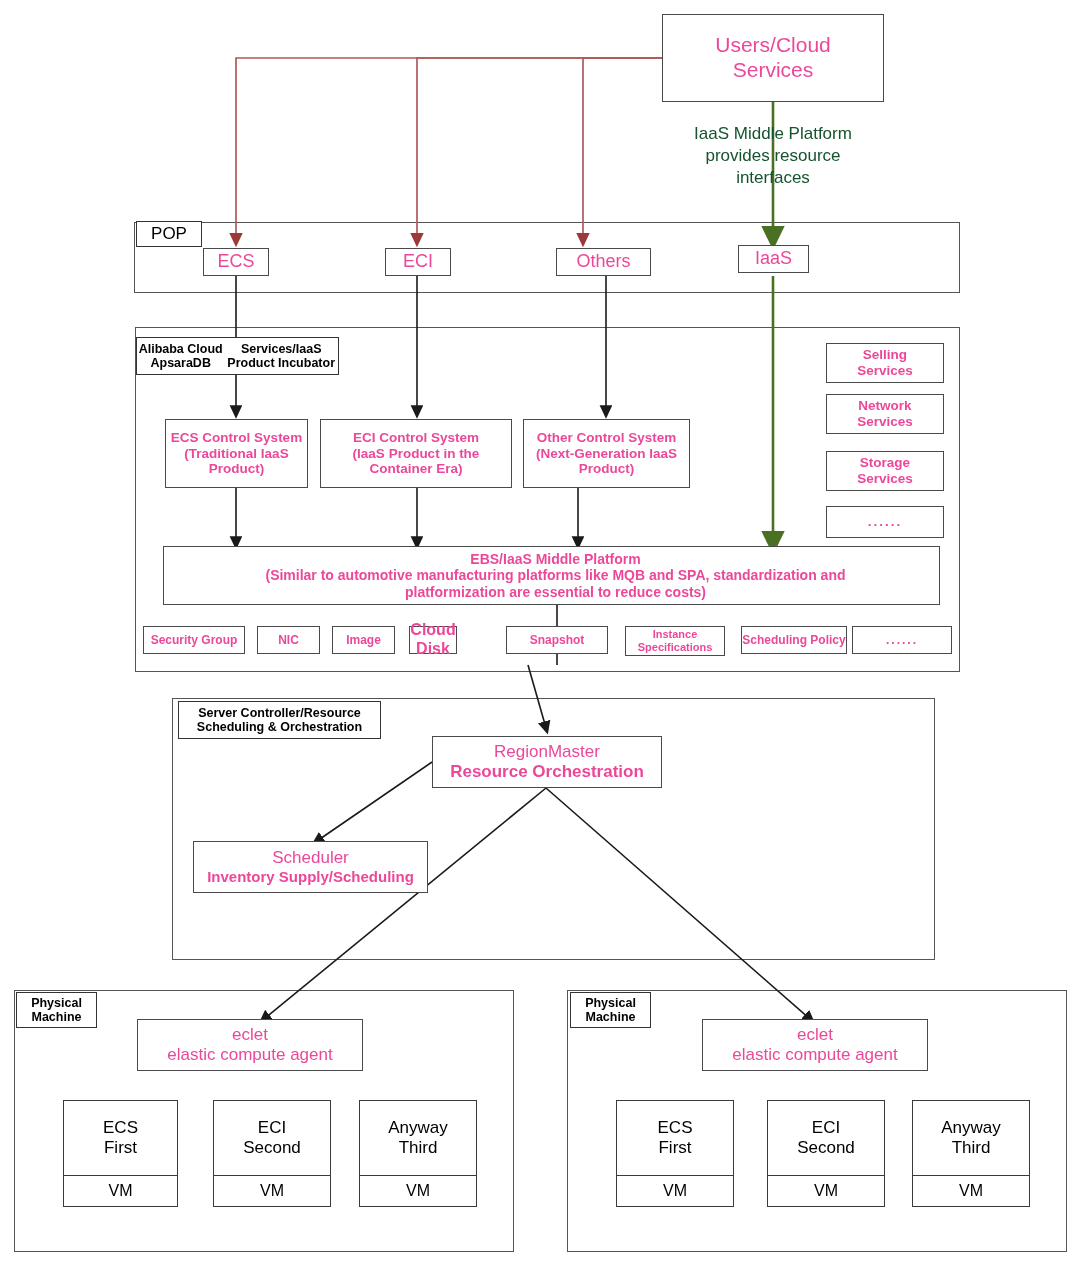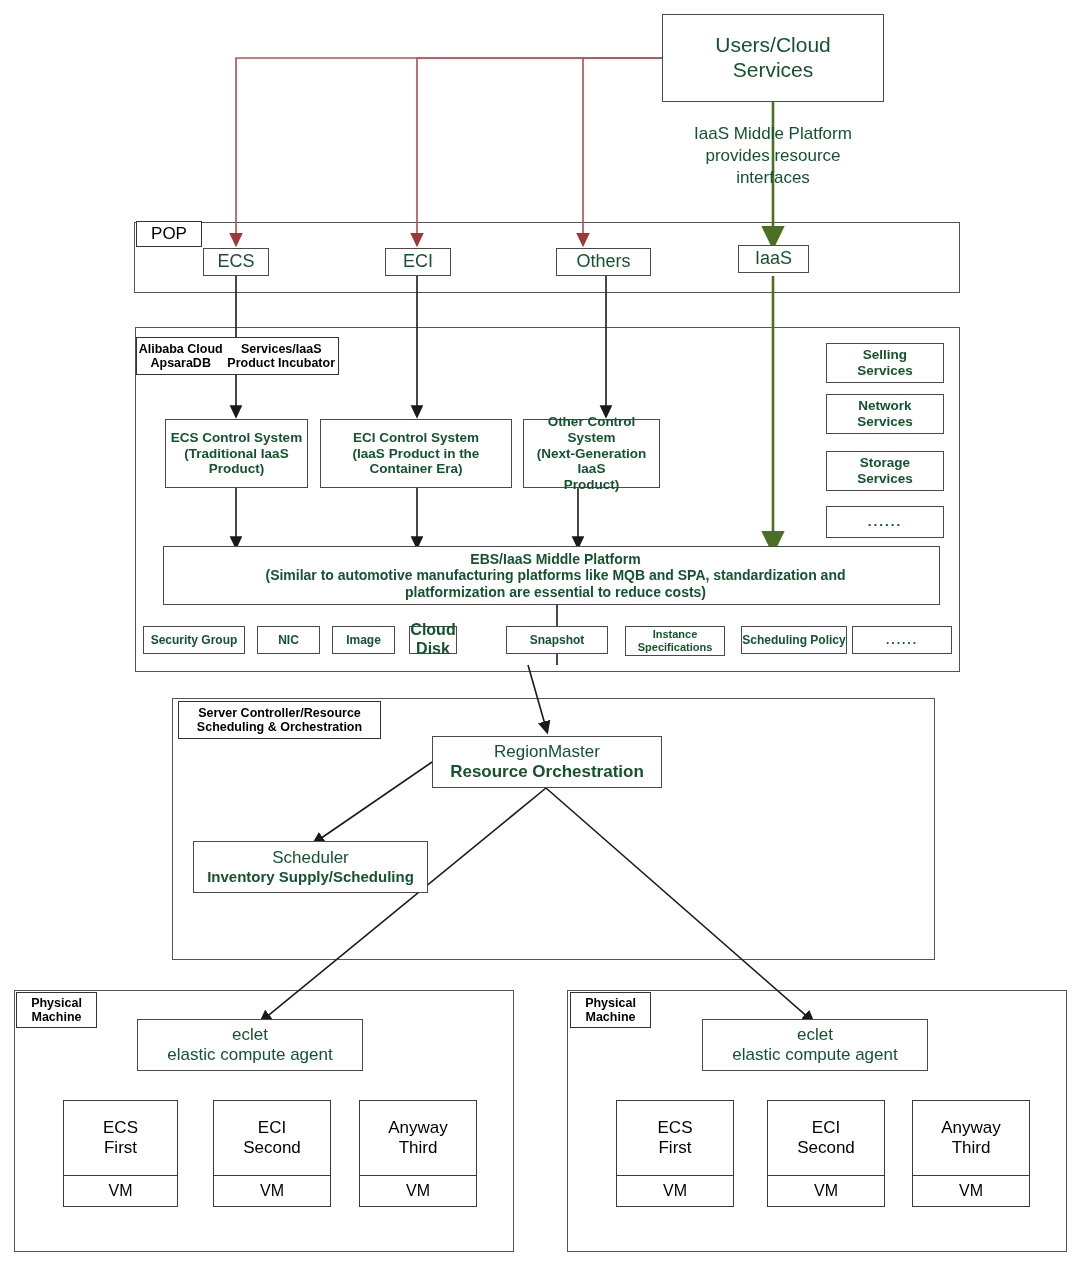--- a/index.html
+++ b/index.html
@@ -26,21 +26,21 @@
   .box {
     position: absolute;
     box-sizing: border-box;
     border: 1.5px solid #4a4a4a;
     background: #ffffff;
     display: flex;
     flex-direction: column;
     align-items: center;
     justify-content: center;
     text-align: center;
-    color: #14532d;
+    color: #ec4899;
     z-index: 2;
     line-height: 1.18;
   }
   .container-box {
     position: absolute;
     box-sizing: border-box;
     border: 1.5px solid #555555;
     background: transparent;
     z-index: 0;
   }
@@ -192,21 +192,21 @@
   <div class="box bold-txt" style="left:165px; top:419px; width:143px; height:69px; font-size:13.5px;">
     <span>ECS Control System</span>
     <span>(Traditional IaaS</span>
     <span>Product)</span>
   </div>
   <div class="box bold-txt" style="left:320px; top:419px; width:192px; height:69px; font-size:13.5px;">
     <span>ECI Control System</span>
     <span>(IaaS Product in the</span>
     <span>Container Era)</span>
   </div>
-  <div class="box bold-txt" style="left:523px; top:419px; width:137px; height:69px; font-size:13.5px;">
+  <div class="box bold-txt" style="left:523px; top:419px; width:167px; height:69px; font-size:13.5px;">
     <span>Other Control System</span>
     <span>(Next-Generation IaaS</span>
     <span>Product)</span>
   </div>
 
   <div class="box bold-txt" style="left:826px; top:343px; width:118px; height:40px; font-size:13.5px;">
     <span>Selling</span>
     <span>Services</span>
   </div>
   <div class="box bold-txt" style="left:826px; top:394px; width:118px; height:40px; font-size:13.5px;">

